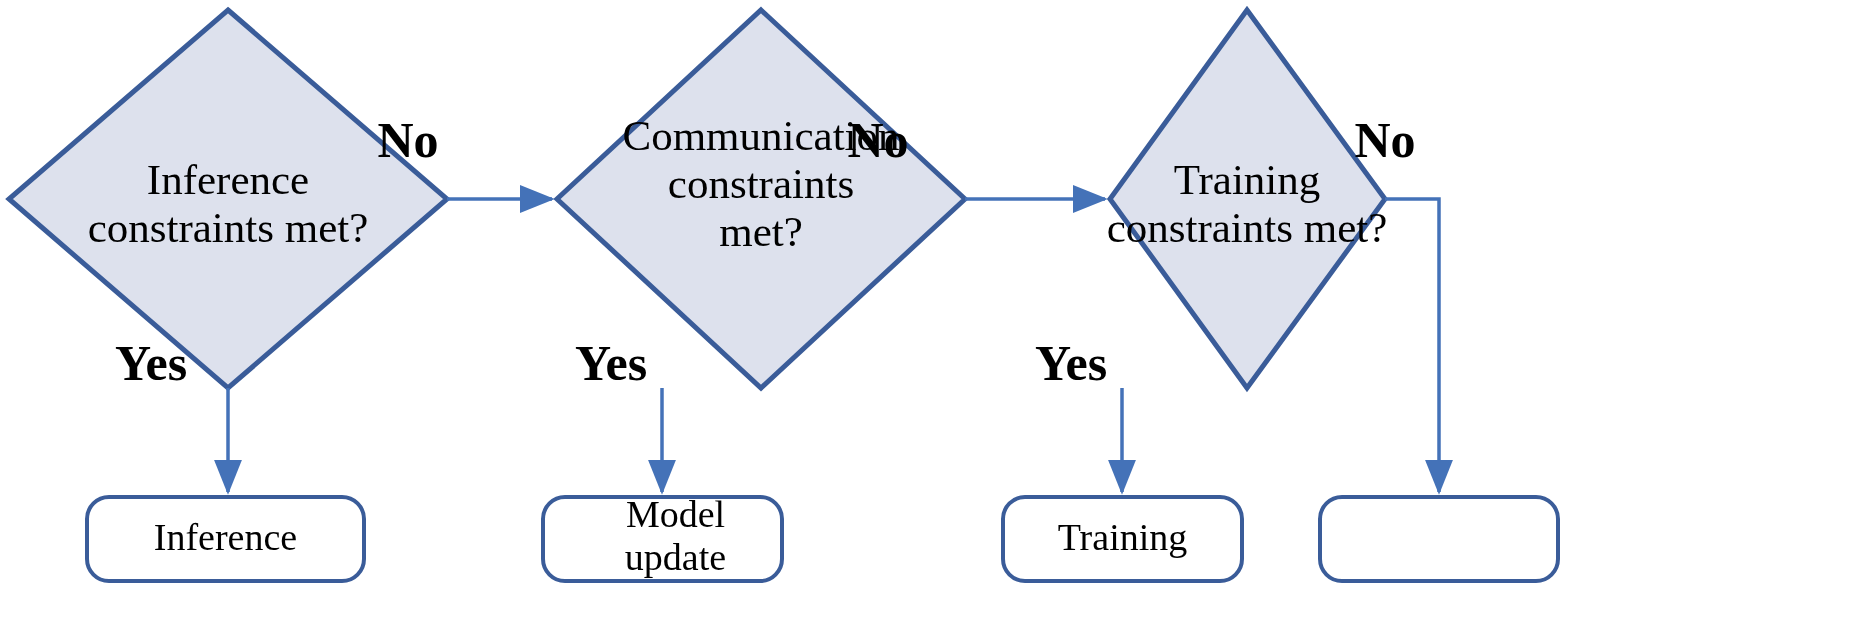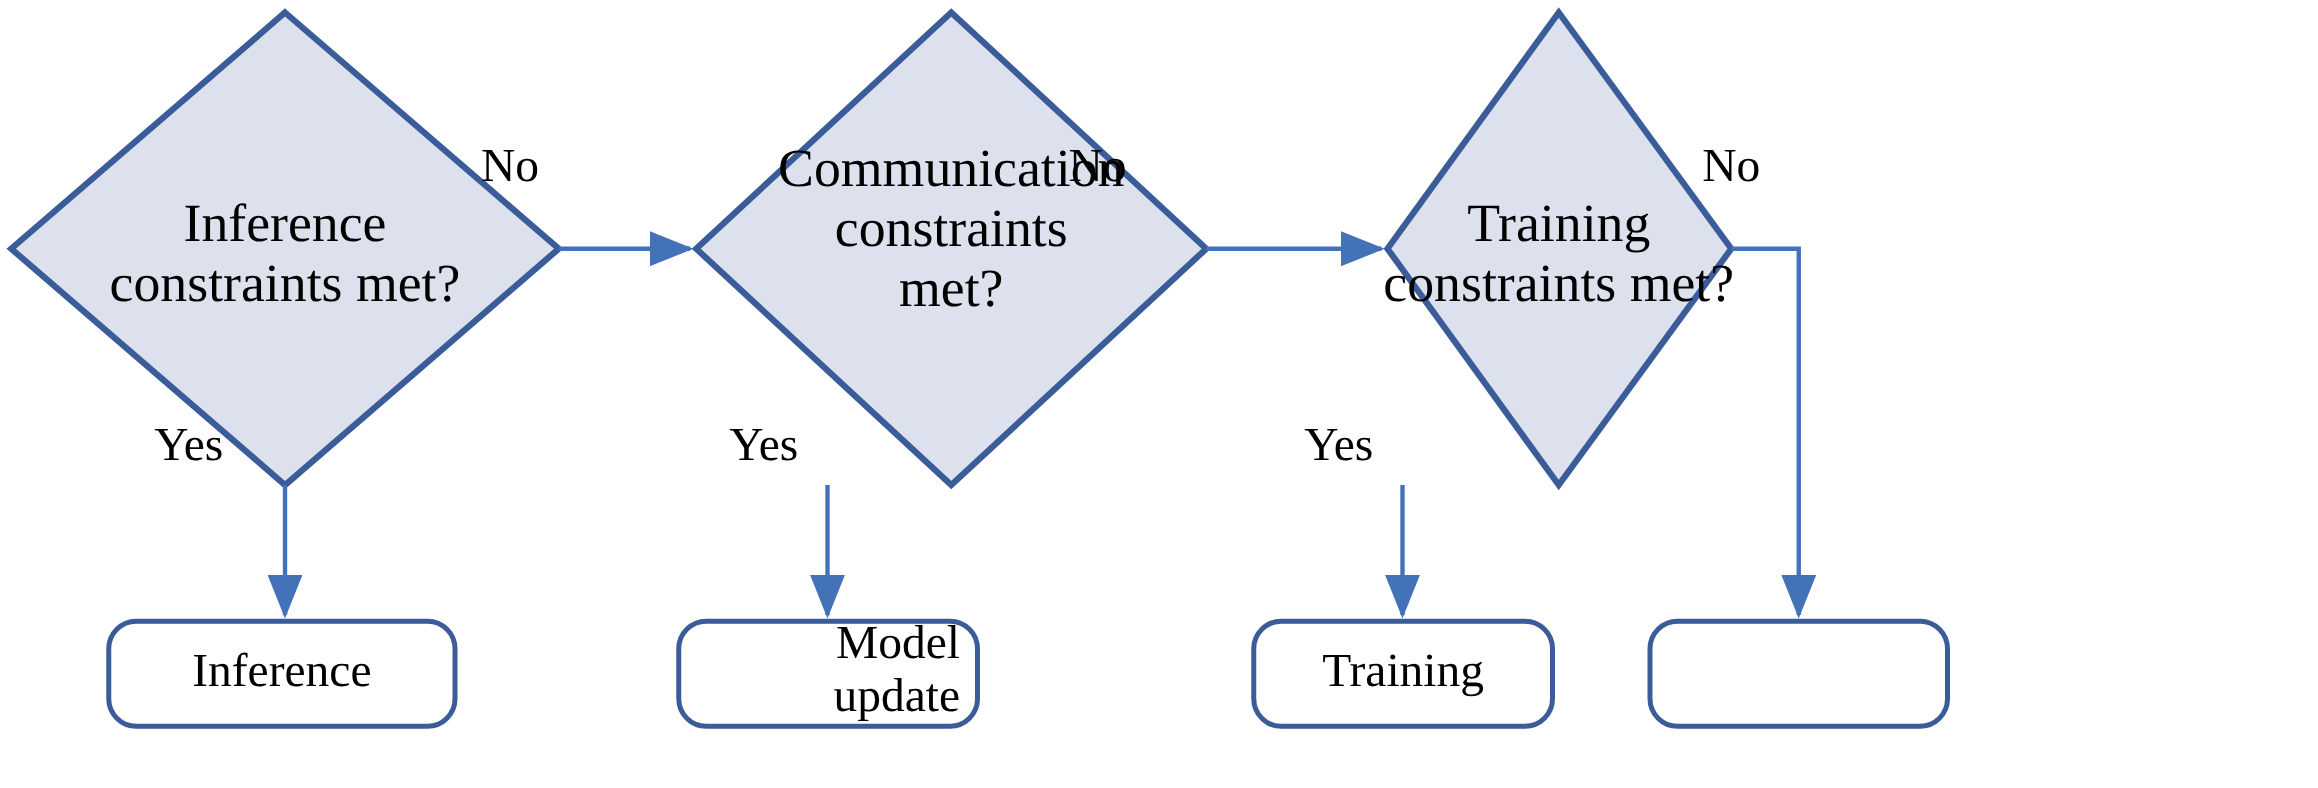--- a/index.html
+++ b/index.html
@@ -34,28 +34,29 @@
     white-space: pre-line;
     pointer-events: none;
   }
   .diamond-label {
     font-size: 43px;
   }
   .box-label {
     font-size: 38px;
   }
   .edge-label {
-    font-size: 38px;
+    font-size: 50px;
+    font-weight: bold;
   }
   .dlab-1 { left: 28px;   top: 156px; width: 400px; }
   .dlab-2 { left: 565px;  top: 112px; width: 392px; }
   .dlab-3 { left: 1047px; top: 156px; width: 400px; }
 
   .blab-1 { left: 87px;   top: 516px; width: 277px; }
-  .blab-2 { left: 529px;  top: 493px; width: 239px; text-align: right; }
+  .blab-2 { left: 556px;  top: 493px; width: 239px; }
   .blab-3 { left: 1003px; top: 516px; width: 239px; }
   .blab-4 { left: 1320px; top: 516px; width: 238px; }
 
   .elab-no-1  { left: 358px;  top: 112px; width: 100px; }
   .elab-no-2  { left: 828px;  top: 112px; width: 100px; }
   .elab-no-3  { left: 1335px; top: 112px; width: 100px; }
   .elab-yes-1 { left: 96px;   top: 335px; width: 110px; }
   .elab-yes-2 { left: 556px;  top: 335px; width: 110px; }
   .elab-yes-3 { left: 1016px; top: 335px; width: 110px; }
 </style>

